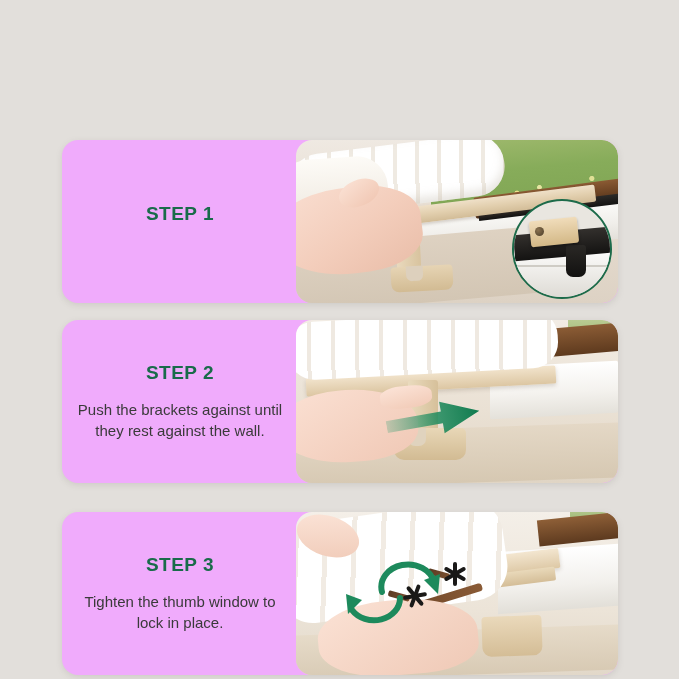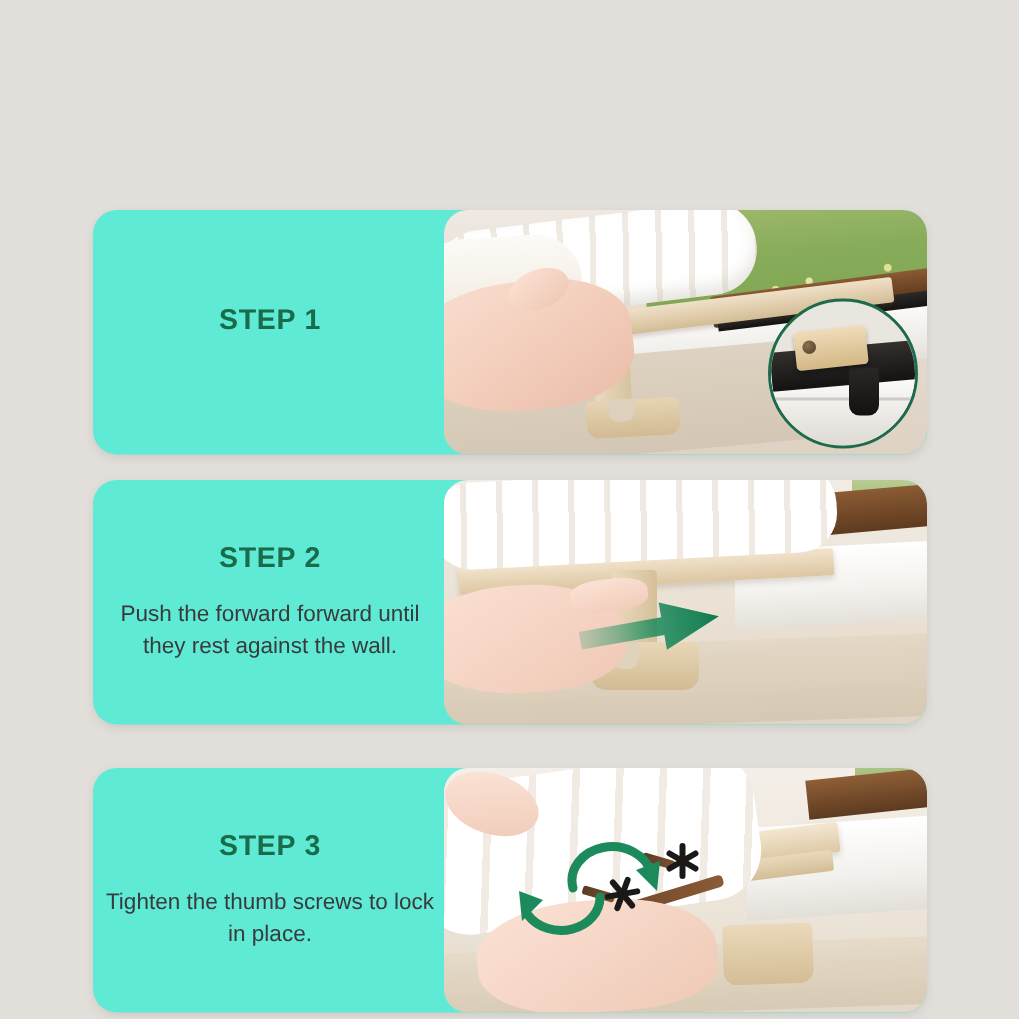--- a/index.html
+++ b/index.html
@@ -25,21 +25,21 @@
     font-size:26px;font-weight:bold;font-style:italic;
     color:#e8302e;letter-spacing:-0.3px;
     text-shadow:1px 1px 0 rgba(255,255,255,.6);
     margin:10px 0 0 0;padding:0;line-height:1.05;
     transform:translateX(-24px);
   }
 
   
   .card{
     position:absolute;left:62px;width:556px;height:163px;
-    background:#5eead4;border-radius:16px;
+    background:#f0abfc;border-radius:16px;
     box-shadow:0 2px 6px rgba(120,115,110,.18);
     overflow:hidden;
   }
   #card1{top:140px;}
   #card2{top:320px;}
   #card3{top:512px;}
 
   .card-text{
     position:absolute;left:0;top:0;width:236px;height:163px;
     display:flex;flex-direction:column;align-items:center;justify-content:center;
@@ -262,21 +262,21 @@
         <div class="ins-hook"></div>
         <div class="ins-wood"></div>
         <div class="ins-screw"></div>
       </div>
     </div>
   </div>
 
   <div class="card" id="card2">
     <div class="card-text">
       <div class="step-label">STEP 2</div>
-      <div class="step-desc">Push the forward forward until they rest against the wall.</div>
+      <div class="step-desc">Push the brackets against until they rest against the wall.</div>
     </div>
     <div class="photo">
       <div class="s2-wall"></div>
       <div class="s2-outside"></div>
       <div class="s2-railwood"></div>
       <div class="s2-sill"></div>
       <div class="s2-counter"></div>
       <div class="s2-board"></div>
       <div class="s2-cushion"></div>
       <div class="s2-bracket"></div>
@@ -293,21 +293,21 @@
           </linearGradient>
         </defs>
         <path d="M0 11 L56 11 L56 1 L94 17 L56 33 L56 23 L0 23 Z" fill="url(#ag2)"></path>
       </svg>
     </div>
   </div>
 
   <div class="card" id="card3">
     <div class="card-text">
       <div class="step-label">STEP 3</div>
-      <div class="step-desc">Tighten the thumb screws to lock in place.</div>
+      <div class="step-desc">Tighten the thumb window to lock in place.</div>
     </div>
     <div class="photo">
       <div class="s3-wall"></div>
       <div class="s3-outside"></div>
       <div class="s3-railwood"></div>
       <div class="s3-sill"></div>
       <div class="s3-counter"></div>
       <div class="s3-board"></div>
       <div class="s3-board2"></div>
       <div class="s3-foot"></div>

